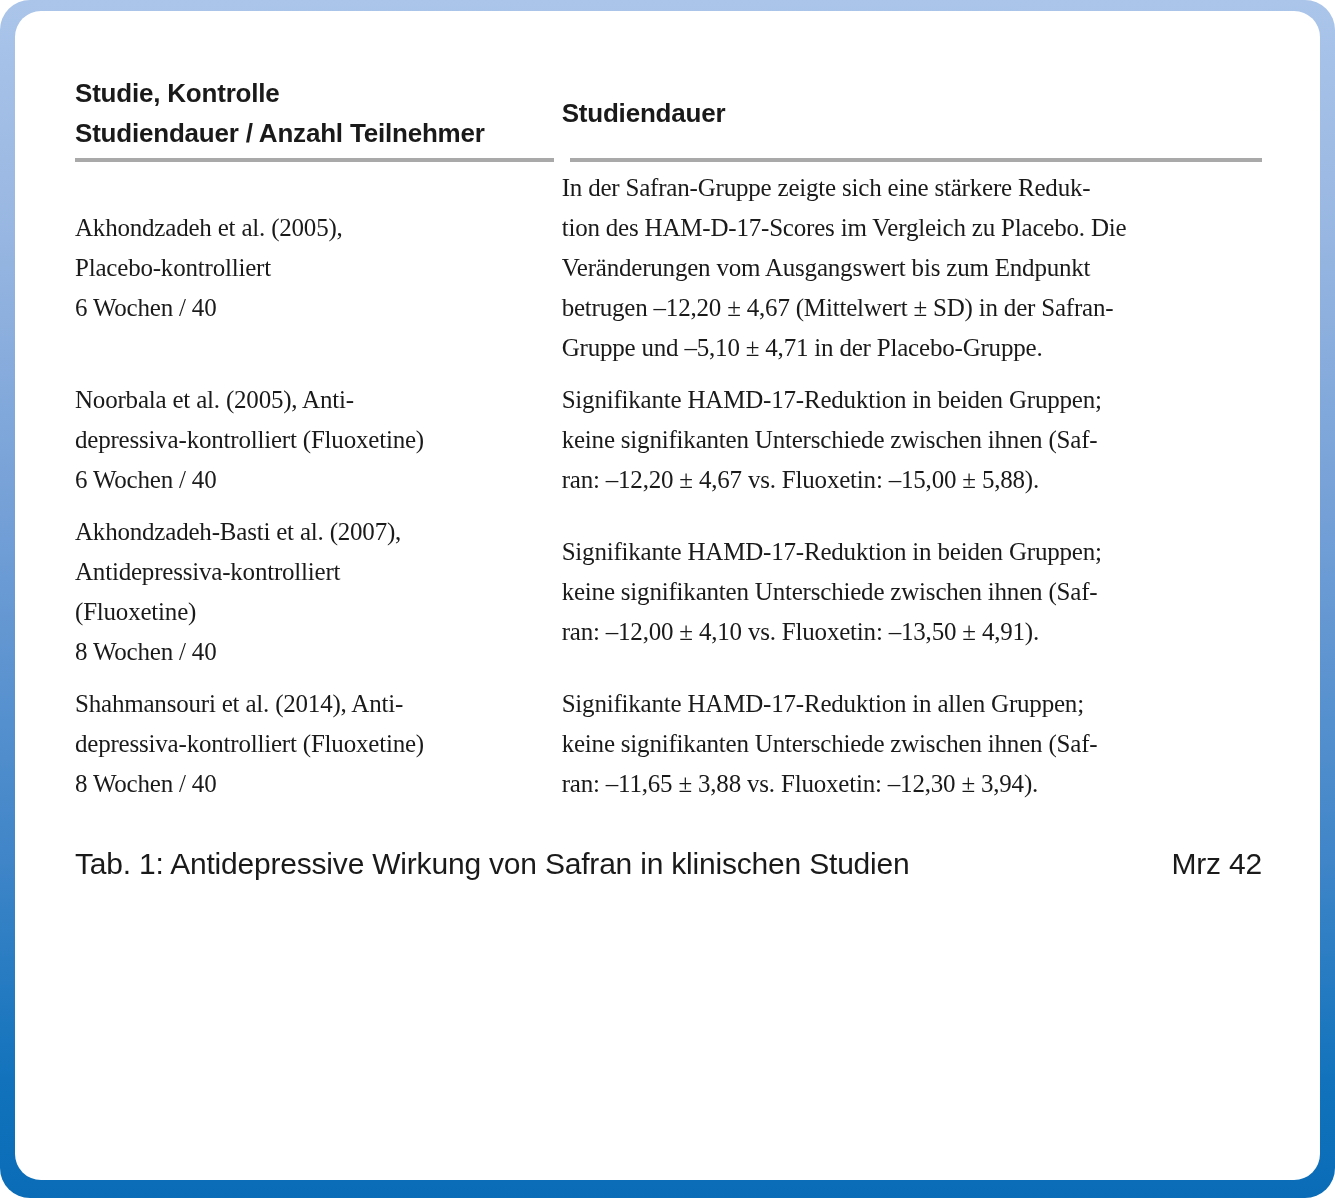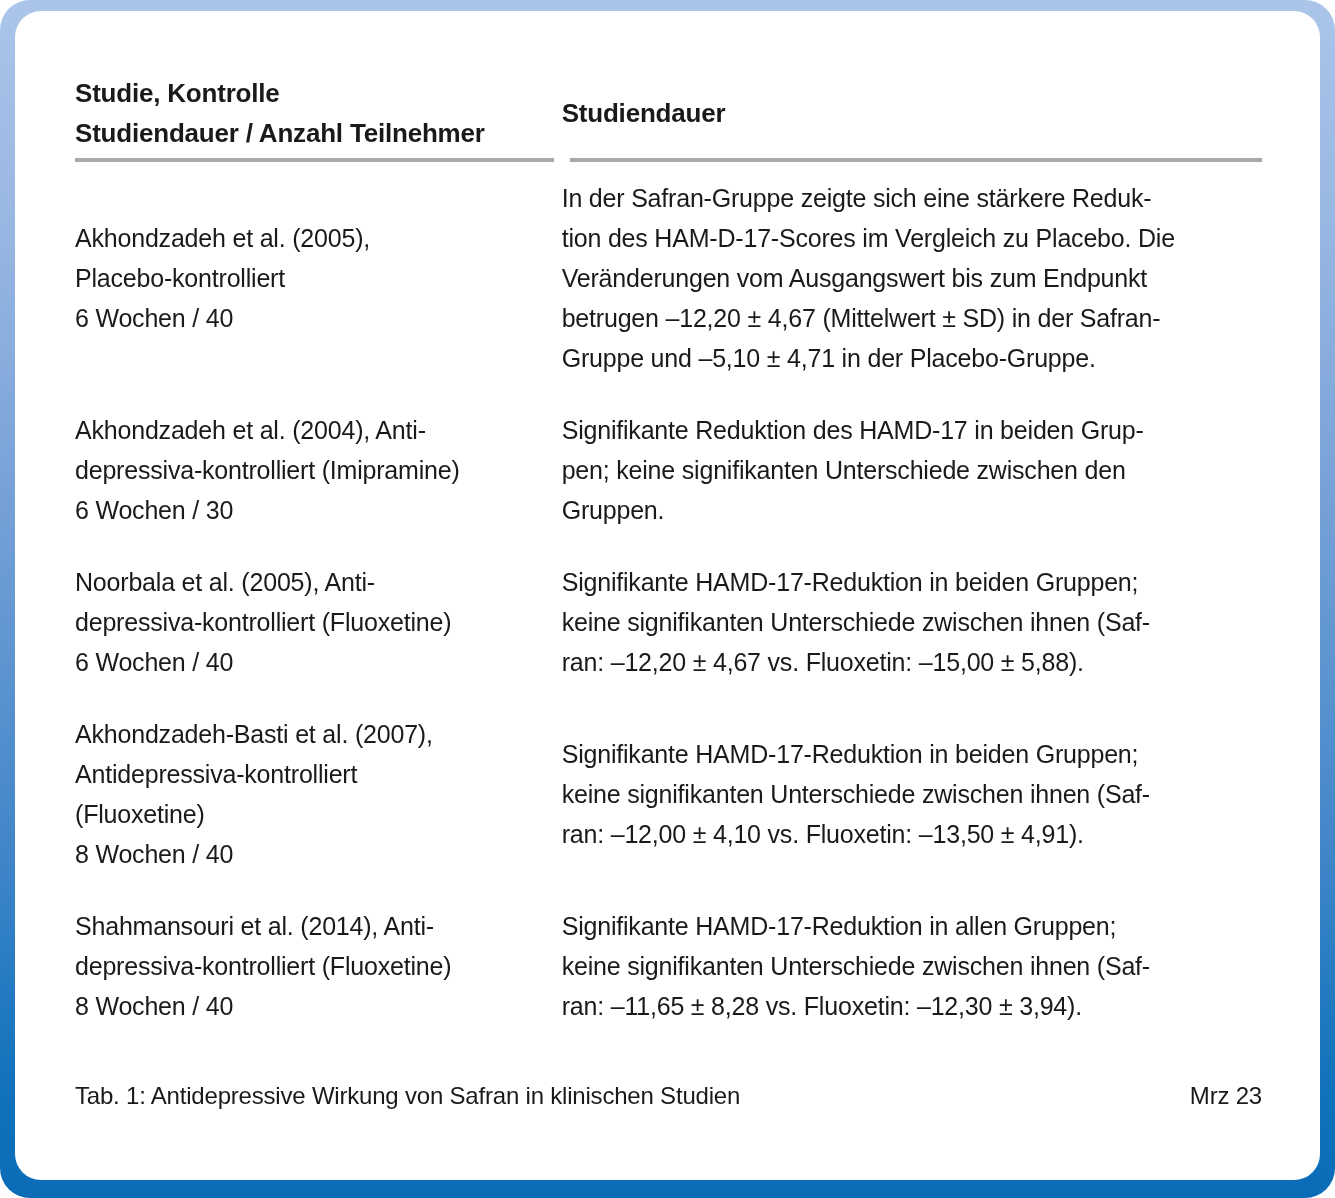--- a/index.html
+++ b/index.html
@@ -44,29 +44,30 @@
     white-space: pre-line;
   }
   th.study-h {
     background: linear-gradient(#a9a9a9, #a9a9a9) no-repeat left bottom / calc(100% - 8px) 4px;
   }
   th.result-h {
     background: linear-gradient(#a9a9a9, #a9a9a9) no-repeat right bottom / calc(100% - 8px) 4px;
   }
   td {
     vertical-align: middle;
-    padding: 16px 0;
+    padding: 6px 0;
     white-space: pre-line;
+    font-family: Liberation Serif, serif;
   }
   .caption-row {
     display: flex;
     justify-content: space-between;
     align-items: flex-start;
     margin-top: 34px;
-    font-size: 24px;
+    font-size: 30px;
     line-height: 40px;
     letter-spacing: -0.2px;
   }
 </style>
 </head>
 <body>
 
 <div class="frame">
   <div class="card">
 
@@ -88,28 +89,20 @@
 Placebo-kontrolliert
 6 Wochen / 40</td>
     <td>In der Safran-Gruppe zeigte sich eine stärkere Reduk-
 tion des HAM-D-17-Scores im Vergleich zu Placebo. Die
 Veränderungen vom Ausgangswert bis zum Endpunkt
 betrugen –12,20 ± 4,67 (Mittelwert ± SD) in der Safran-
 Gruppe und –5,10 ± 4,71 in der Placebo-Gruppe.</td>
   </tr>
 
 
-  <tr>
-    <td>Akhondzadeh et al. (2004), Anti-
-depressiva-kontrolliert (Imipramine)
-6 Wochen / 30</td>
-    <td>Signifikante Reduktion des HAMD-17 in beiden Grup-
-pen; keine signifikanten Unterschiede zwischen den
-Gruppen.</td>
-  </tr>
 
   <tr>
     <td>Noorbala et al. (2005), Anti-
 depressiva-kontrolliert (Fluoxetine)
 6 Wochen / 40</td>
     <td>Signifikante HAMD-17-Reduktion in beiden Gruppen;
 keine signifikanten Unterschiede zwischen ihnen (Saf-
 ran: –12,20 ± 4,67 vs. Fluoxetin: –15,00 ± 5,88).</td>
   </tr>
 
@@ -122,24 +115,24 @@
 keine signifikanten Unterschiede zwischen ihnen (Saf-
 ran: –12,00 ± 4,10 vs. Fluoxetin: –13,50 ± 4,91).</td>
   </tr>
 
   <tr>
     <td>Shahmansouri et al. (2014), Anti-
 depressiva-kontrolliert (Fluoxetine)
 8 Wochen / 40</td>
     <td>Signifikante HAMD-17-Reduktion in allen Gruppen;
 keine signifikanten Unterschiede zwischen ihnen (Saf-
-ran: –11,65 ± 8,28 vs. Fluoxetin: –12,30 ± 3,94).</td>
+ran: –11,65 ± 3,88 vs. Fluoxetin: –12,30 ± 3,94).</td>
   </tr>
 </tbody>
     </table>
 
     <div class="caption-row">
       <span>Tab. 1: Antidepressive Wirkung von Safran in klinischen Studien</span>
-      <span>Mrz 23</span>
+      <span>Mrz 42</span>
     </div>
 
   </div>
 </div>
 
 </body></html>

